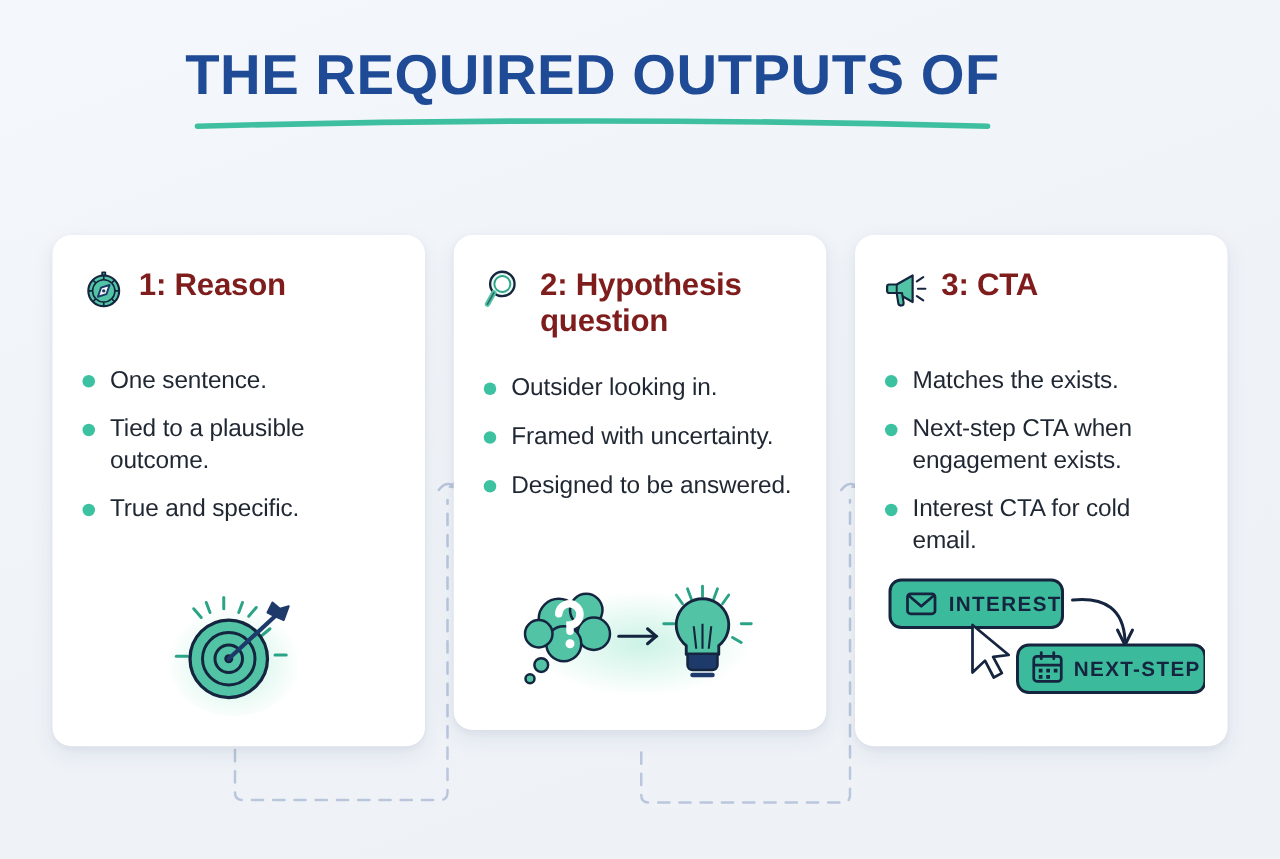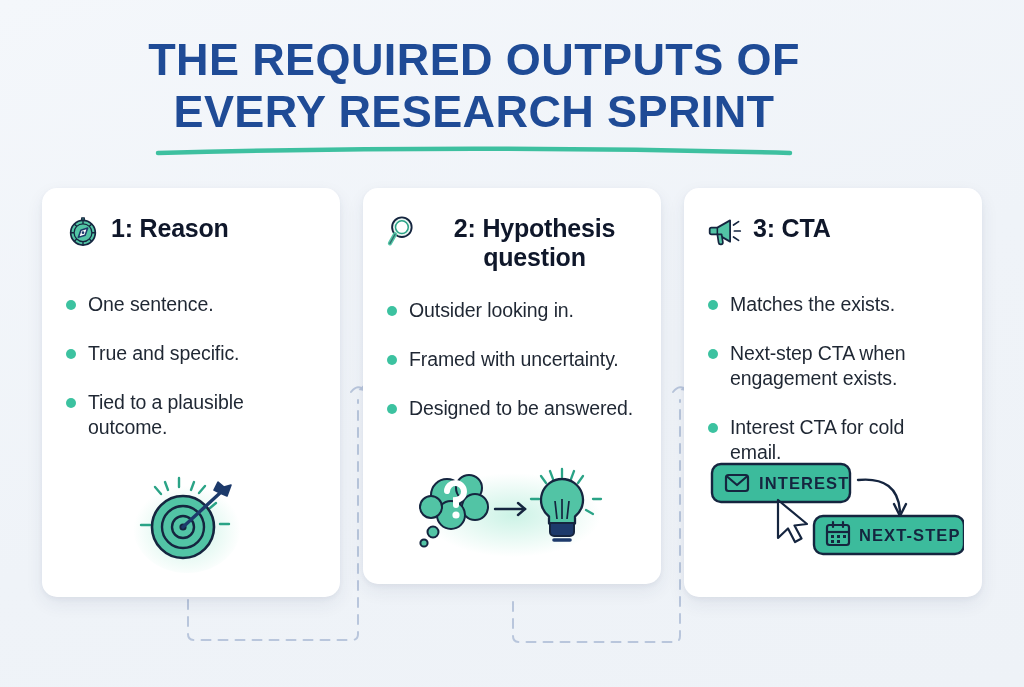--- a/index.html
+++ b/index.html
@@ -79,33 +79,32 @@
   .head-icon {
     flex: 0 0 auto;
     width: 34px;
     height: 34px;
     margin-top: 2px;
   }
   .head-icon svg { display: block; width: 34px; height: 34px; }
   .card-title {
     font-size: 25px;
     font-weight: bold;
-    color: #0f172a;
+    color: #7f1d1d;
     line-height: 29px;
     letter-spacing: -0.2px;
     padding-top: 2px;
-    text-align: center;
   }
 
   
   .bullets {
     margin-top: 26px;
     display: flex;
     flex-direction: column;
-    gap: 24px;
+    gap: 14px;
   }
   .bullet {
     display: flex;
     align-items: flex-start;
     gap: 12px;
   }
   .dot {
     flex: 0 0 auto;
     width: 10px;
     height: 10px;
@@ -141,21 +140,20 @@
     pointer-events: none;
   }
 </style>
 </head>
 <body>
 
 <div id="page">
 
   <div id="header">
     <div id="title-line1">THE REQUIRED OUTPUTS OF</div>
-    <div id="title-line2">EVERY RESEARCH SPRINT</div>
     <div id="underline-wrap">
       <svg width="640" height="14" viewBox="0 0 640 14">
         <path d="M4 9 Q 320 0.5 636 9" stroke="#3ec0a0" stroke-width="4.5" fill="none" stroke-linecap="round"></path>
       </svg>
     </div>
   </div>
 
   <svg id="connectors">
 
     <g>
@@ -197,25 +195,25 @@
         <div class="card-title">1: Reason</div>
       </div>
 
       <div class="bullets">
         <div class="bullet">
           <span class="dot"></span>
           <span class="bullet-text">One sentence.</span>
         </div>
         <div class="bullet">
           <span class="dot"></span>
+          <span class="bullet-text">Tied to a plausible outcome.</span>
+        </div>
+        <div class="bullet">
+          <span class="dot"></span>
           <span class="bullet-text">True and specific.</span>
-        </div>
-        <div class="bullet">
-          <span class="dot"></span>
-          <span class="bullet-text">Tied to a plausible outcome.</span>
         </div>
       </div>
 
       <div class="illus i1">
         <span>
           <svg width="140" height="112" viewBox="0 0 140 112">
             <defs>
               <radialGradient id="glow1" cx="50%" cy="55%" r="50%">
                 <stop offset="0%" stop-color="#7fe0c0" stop-opacity="0.42"></stop>
                 <stop offset="100%" stop-color="#7fe0c0" stop-opacity="0"></stop>

